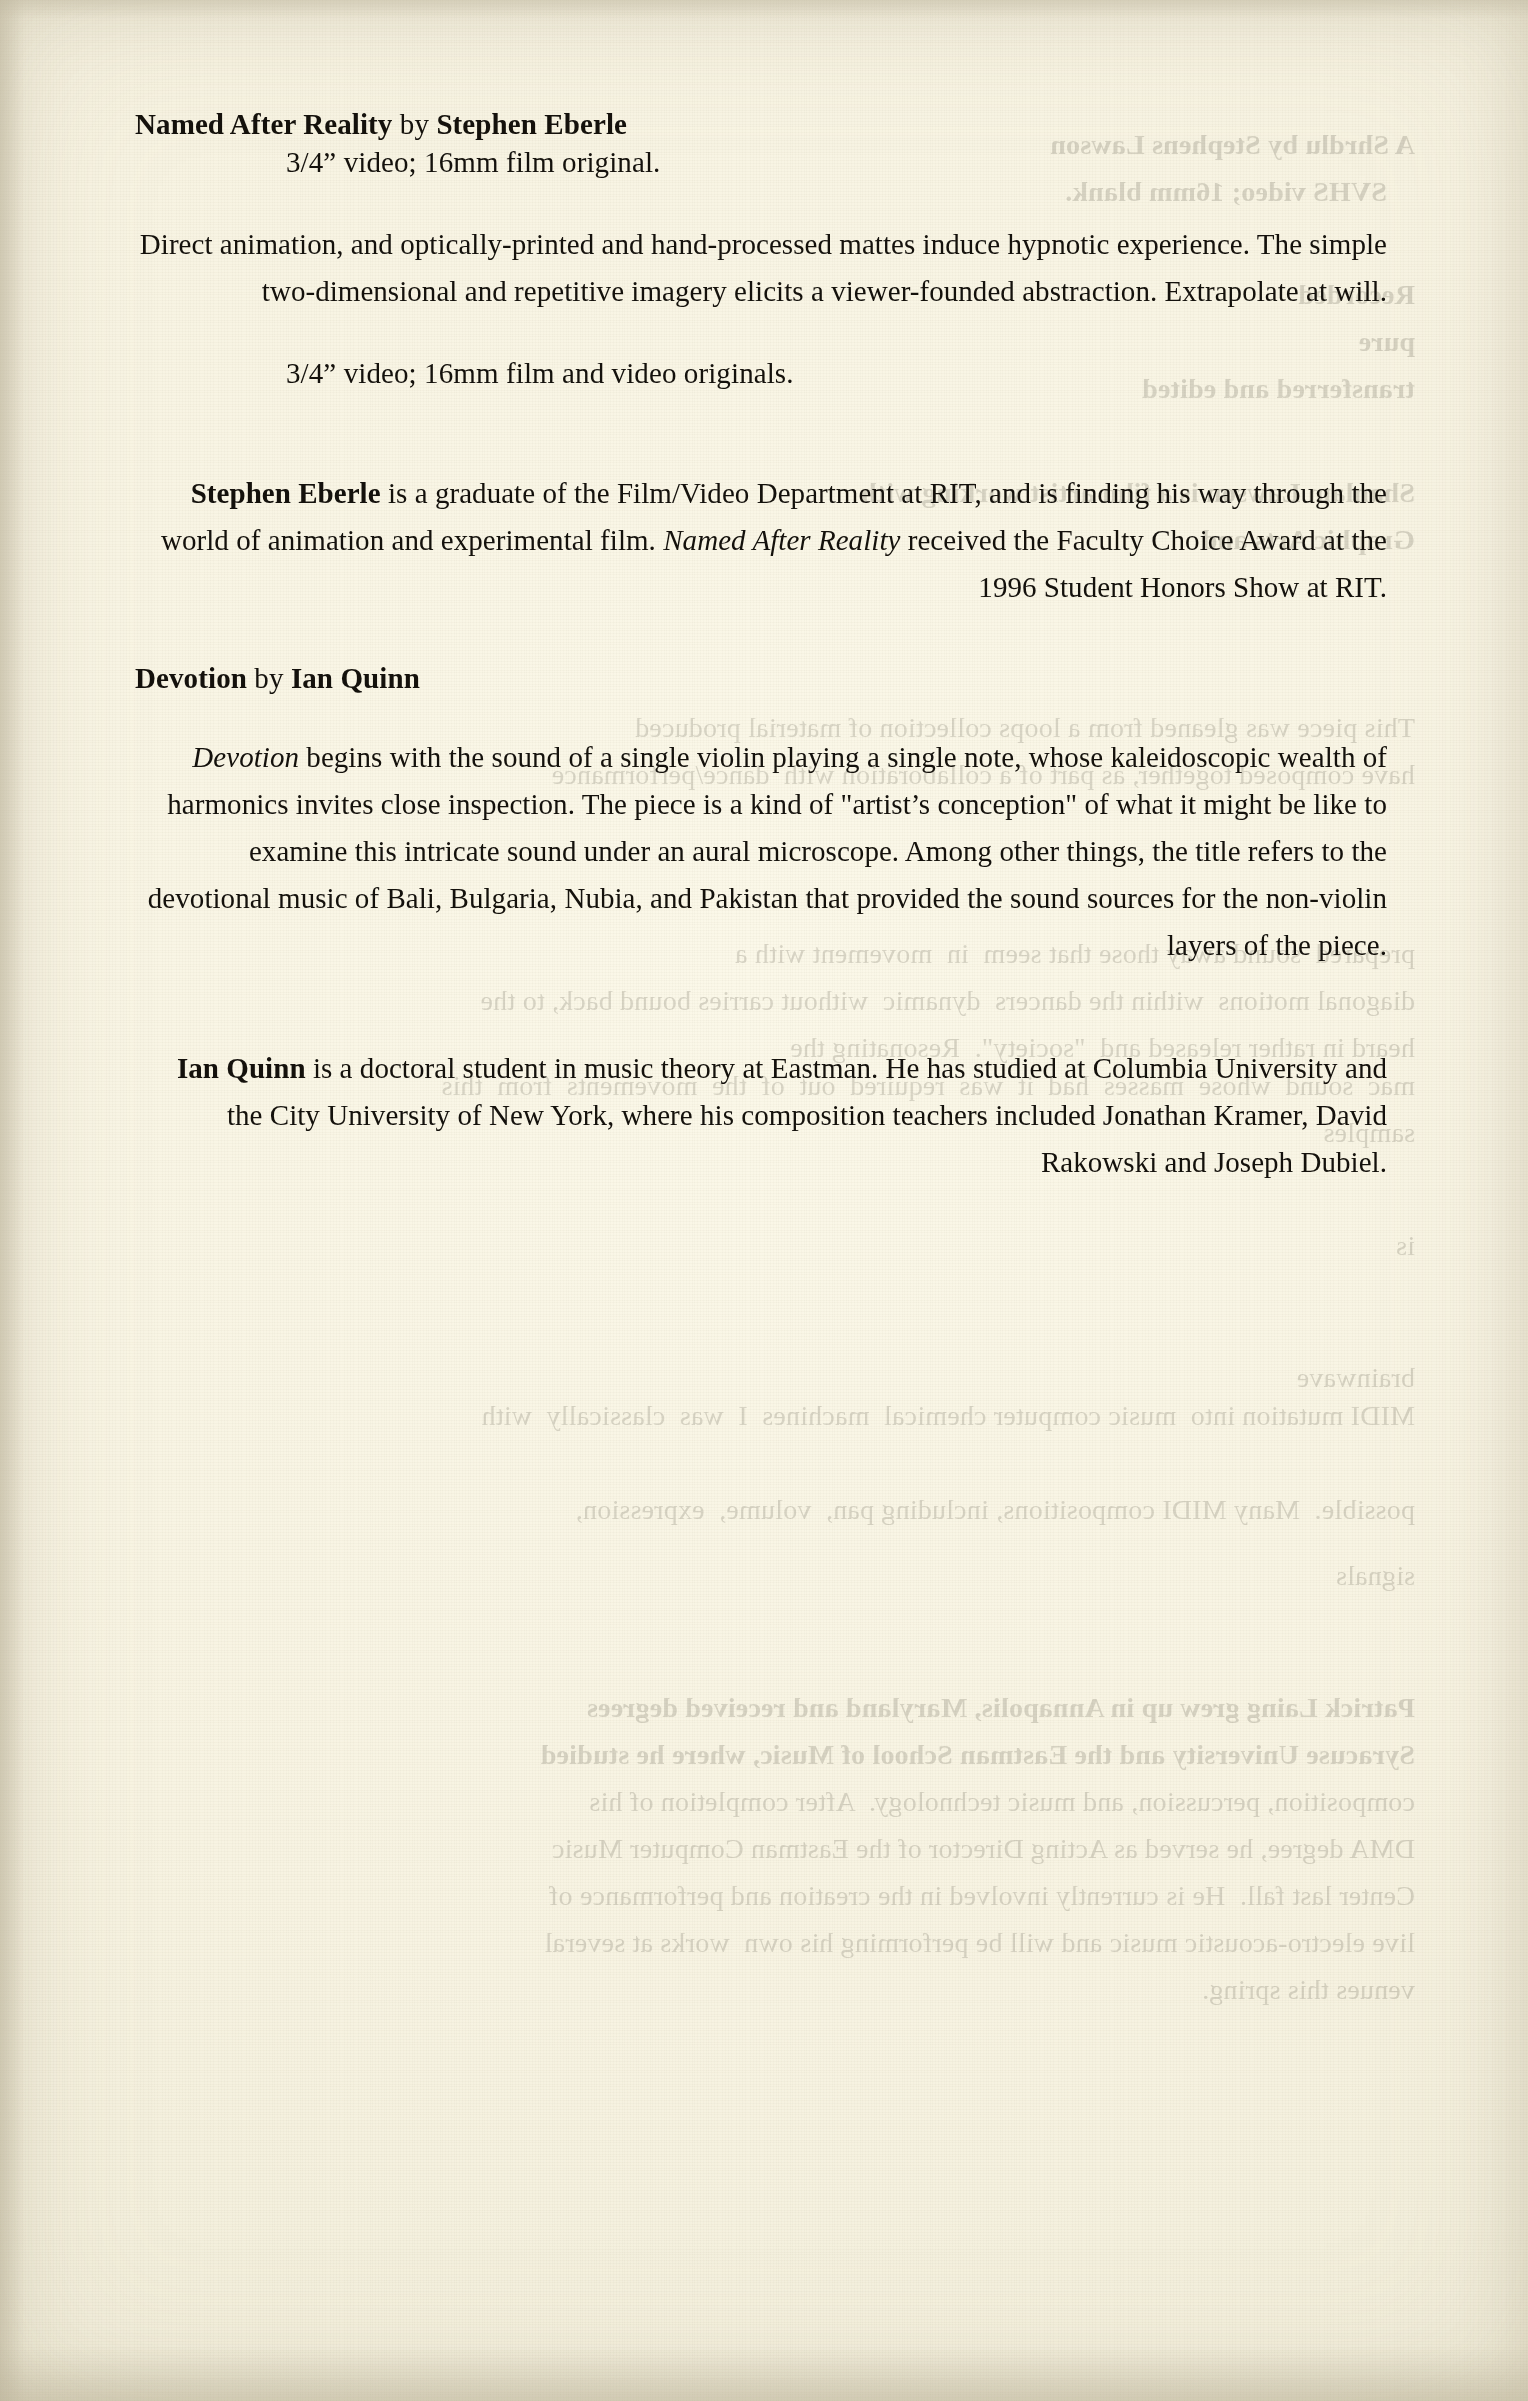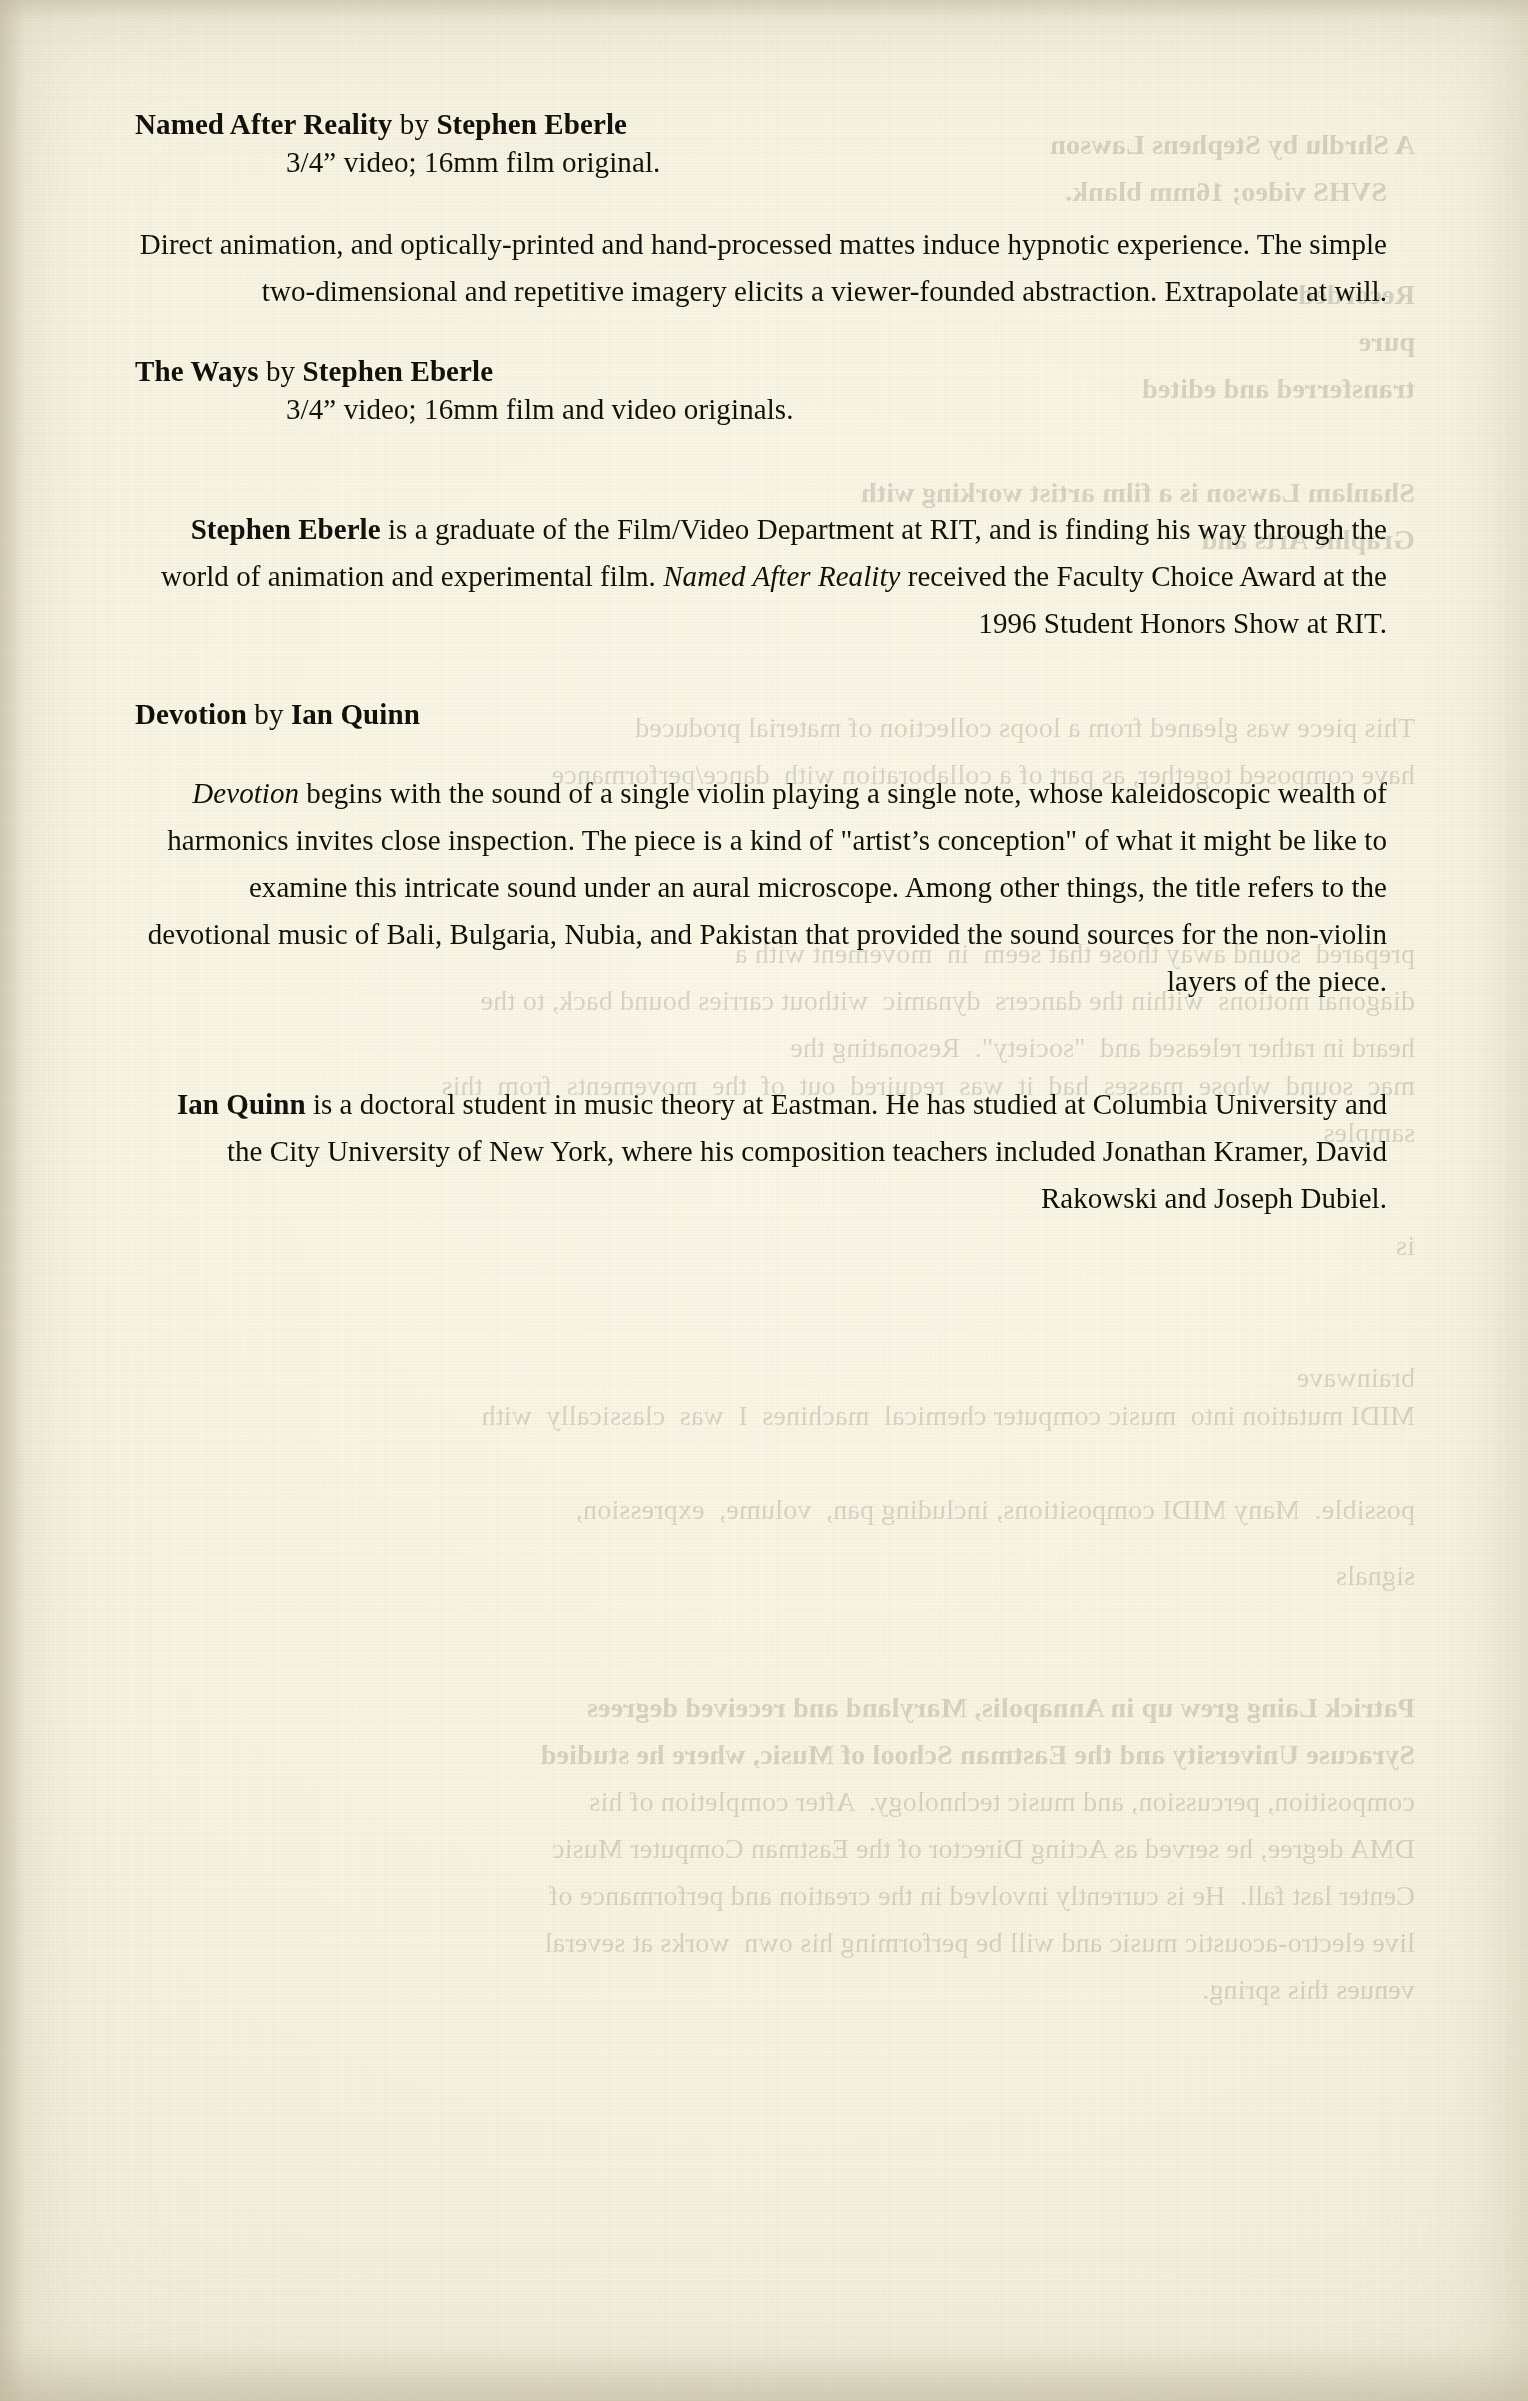--- a/index.html
+++ b/index.html
@@ -158,21 +158,20 @@
     <p class="heading"><span>Named After Reality</span><span class="by"> by </span><span>Stephen Eberle</span></p>
 
     <p class="subline">3/4” video; 16mm film original.</p>
 
     <div class="gap-md"></div>
 
     <p class="para">Direct animation, and optically-printed and hand-processed mattes induce hypnotic experience.  The simple two-dimensional and repetitive imagery elicits a viewer-founded abstraction.  Extrapolate at will.</p>
 
     <div class="gap-md"></div>
 
-    <p class="heading"><span>The Ways</span><span class="by"> by </span><span>Stephen Eberle</span></p>
 
     <p class="subline">3/4” video; 16mm film and video originals.</p>
 
     <div class="gap-md"></div>
 
 
     <div class="gap-md"></div>
 
     <p class="para"><b>Stephen Eberle</b><span> is a graduate of the Film/Video Department at RIT, and is finding his way through the world of animation and experimental film. </span><i>Named After Reality</i><span> received the Faculty Choice Award at the 1996 Student Honors Show at RIT.</span></p>
 

